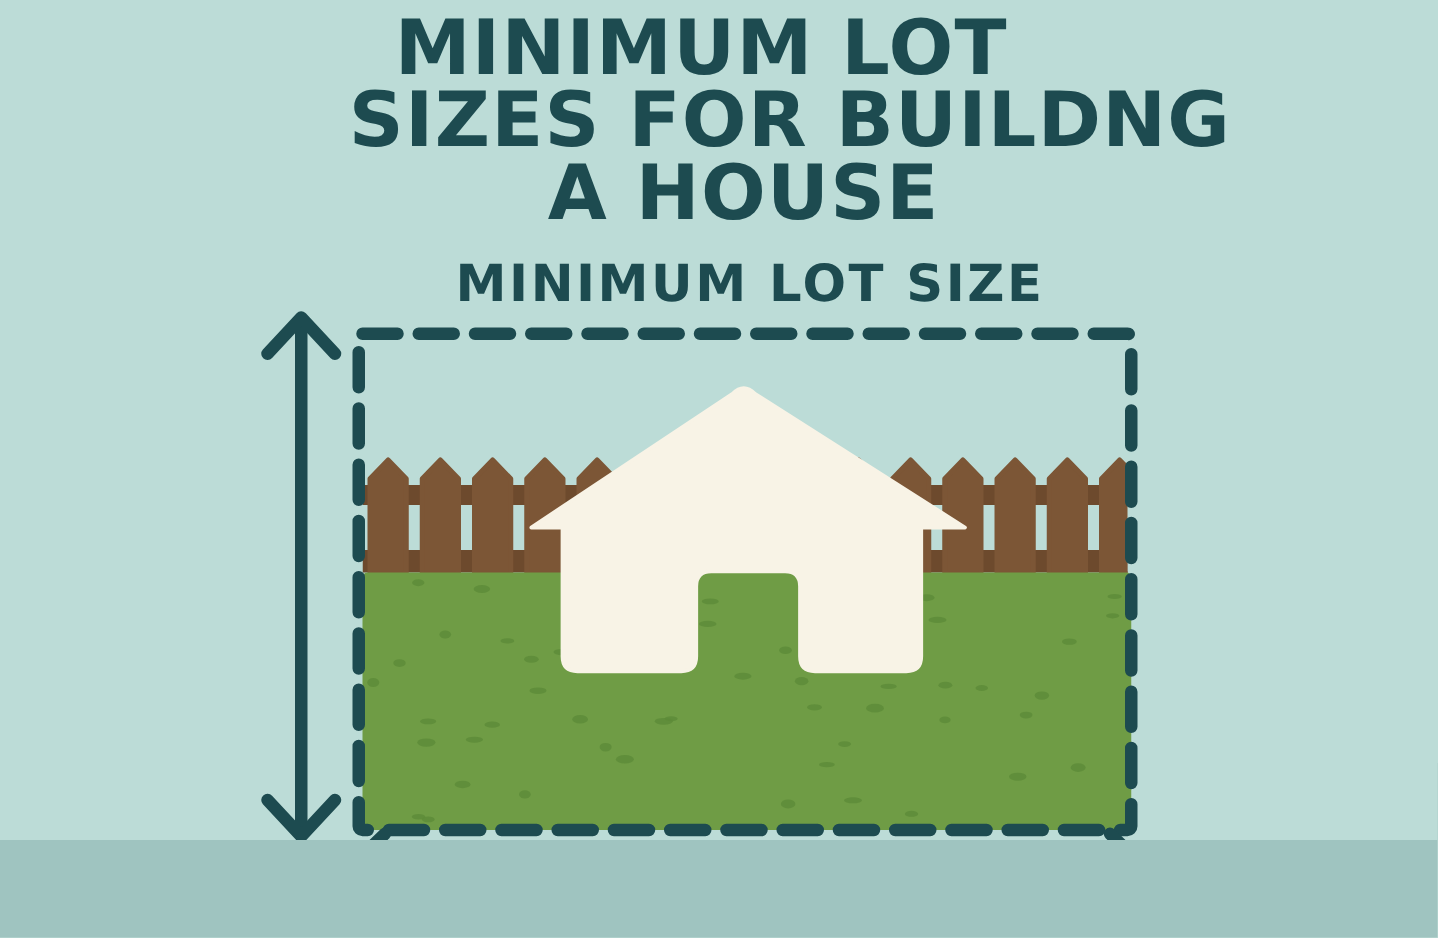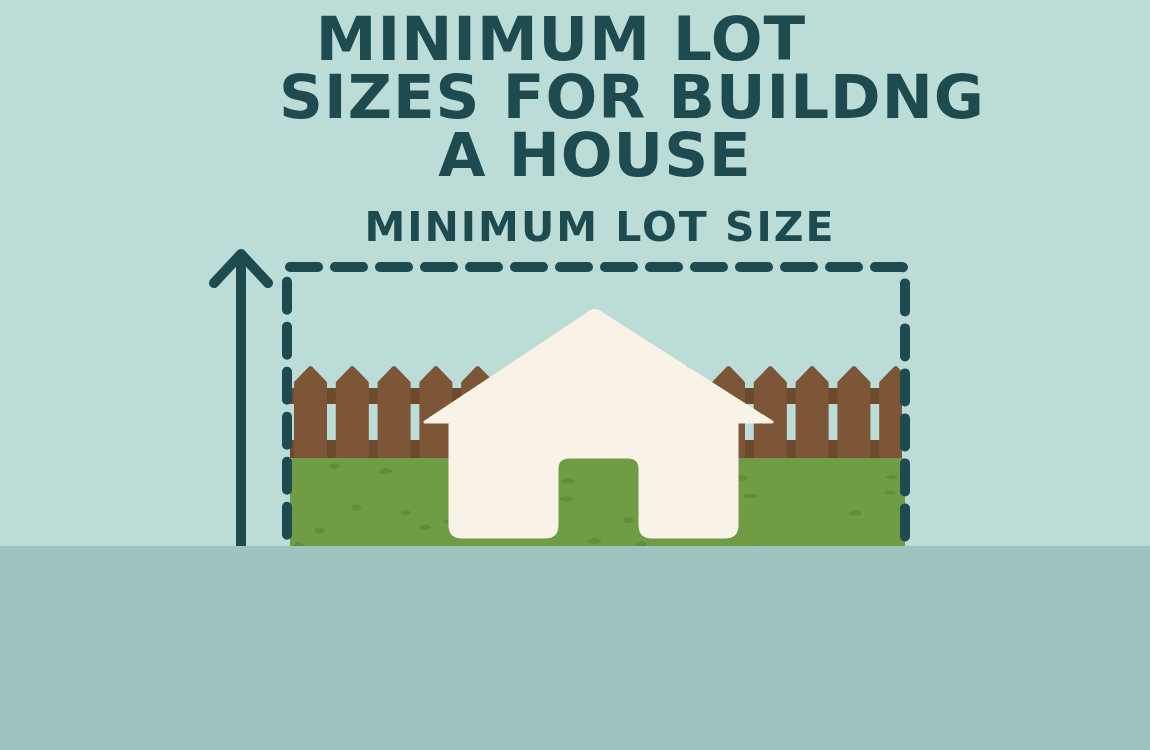--- a/index.html
+++ b/index.html
@@ -2,21 +2,21 @@
 <html style="--background: #bcdcd7; --ink: #1d4b50; --grass: #6f9c45; --grass-speckle: #5c8b38; --fence: #7c5636; --fence-rail: #6d4a2d; --house: #f8f3e6;"><head>
 <meta charset="utf-8">
 <style>
   html,body{margin:0;padding:0;}
   body{
     font-family:"DejaVu Sans","Liberation Sans",sans-serif;
     background:#9fc4c0;
   }
   .canvas{
     position:relative;
-    width:1150px;height:546px;
+    width:1150px;height:672px;
     overflow:hidden;
     background:var(--background,#bcdcd7);
   }
   .title-block{
     position:absolute;top:10px;left:0;width:1150px;
     text-align:center;
     color:var(--ink,#1d4b50);
     font-weight:bold;
     font-size:61px;
     line-height:58px;

